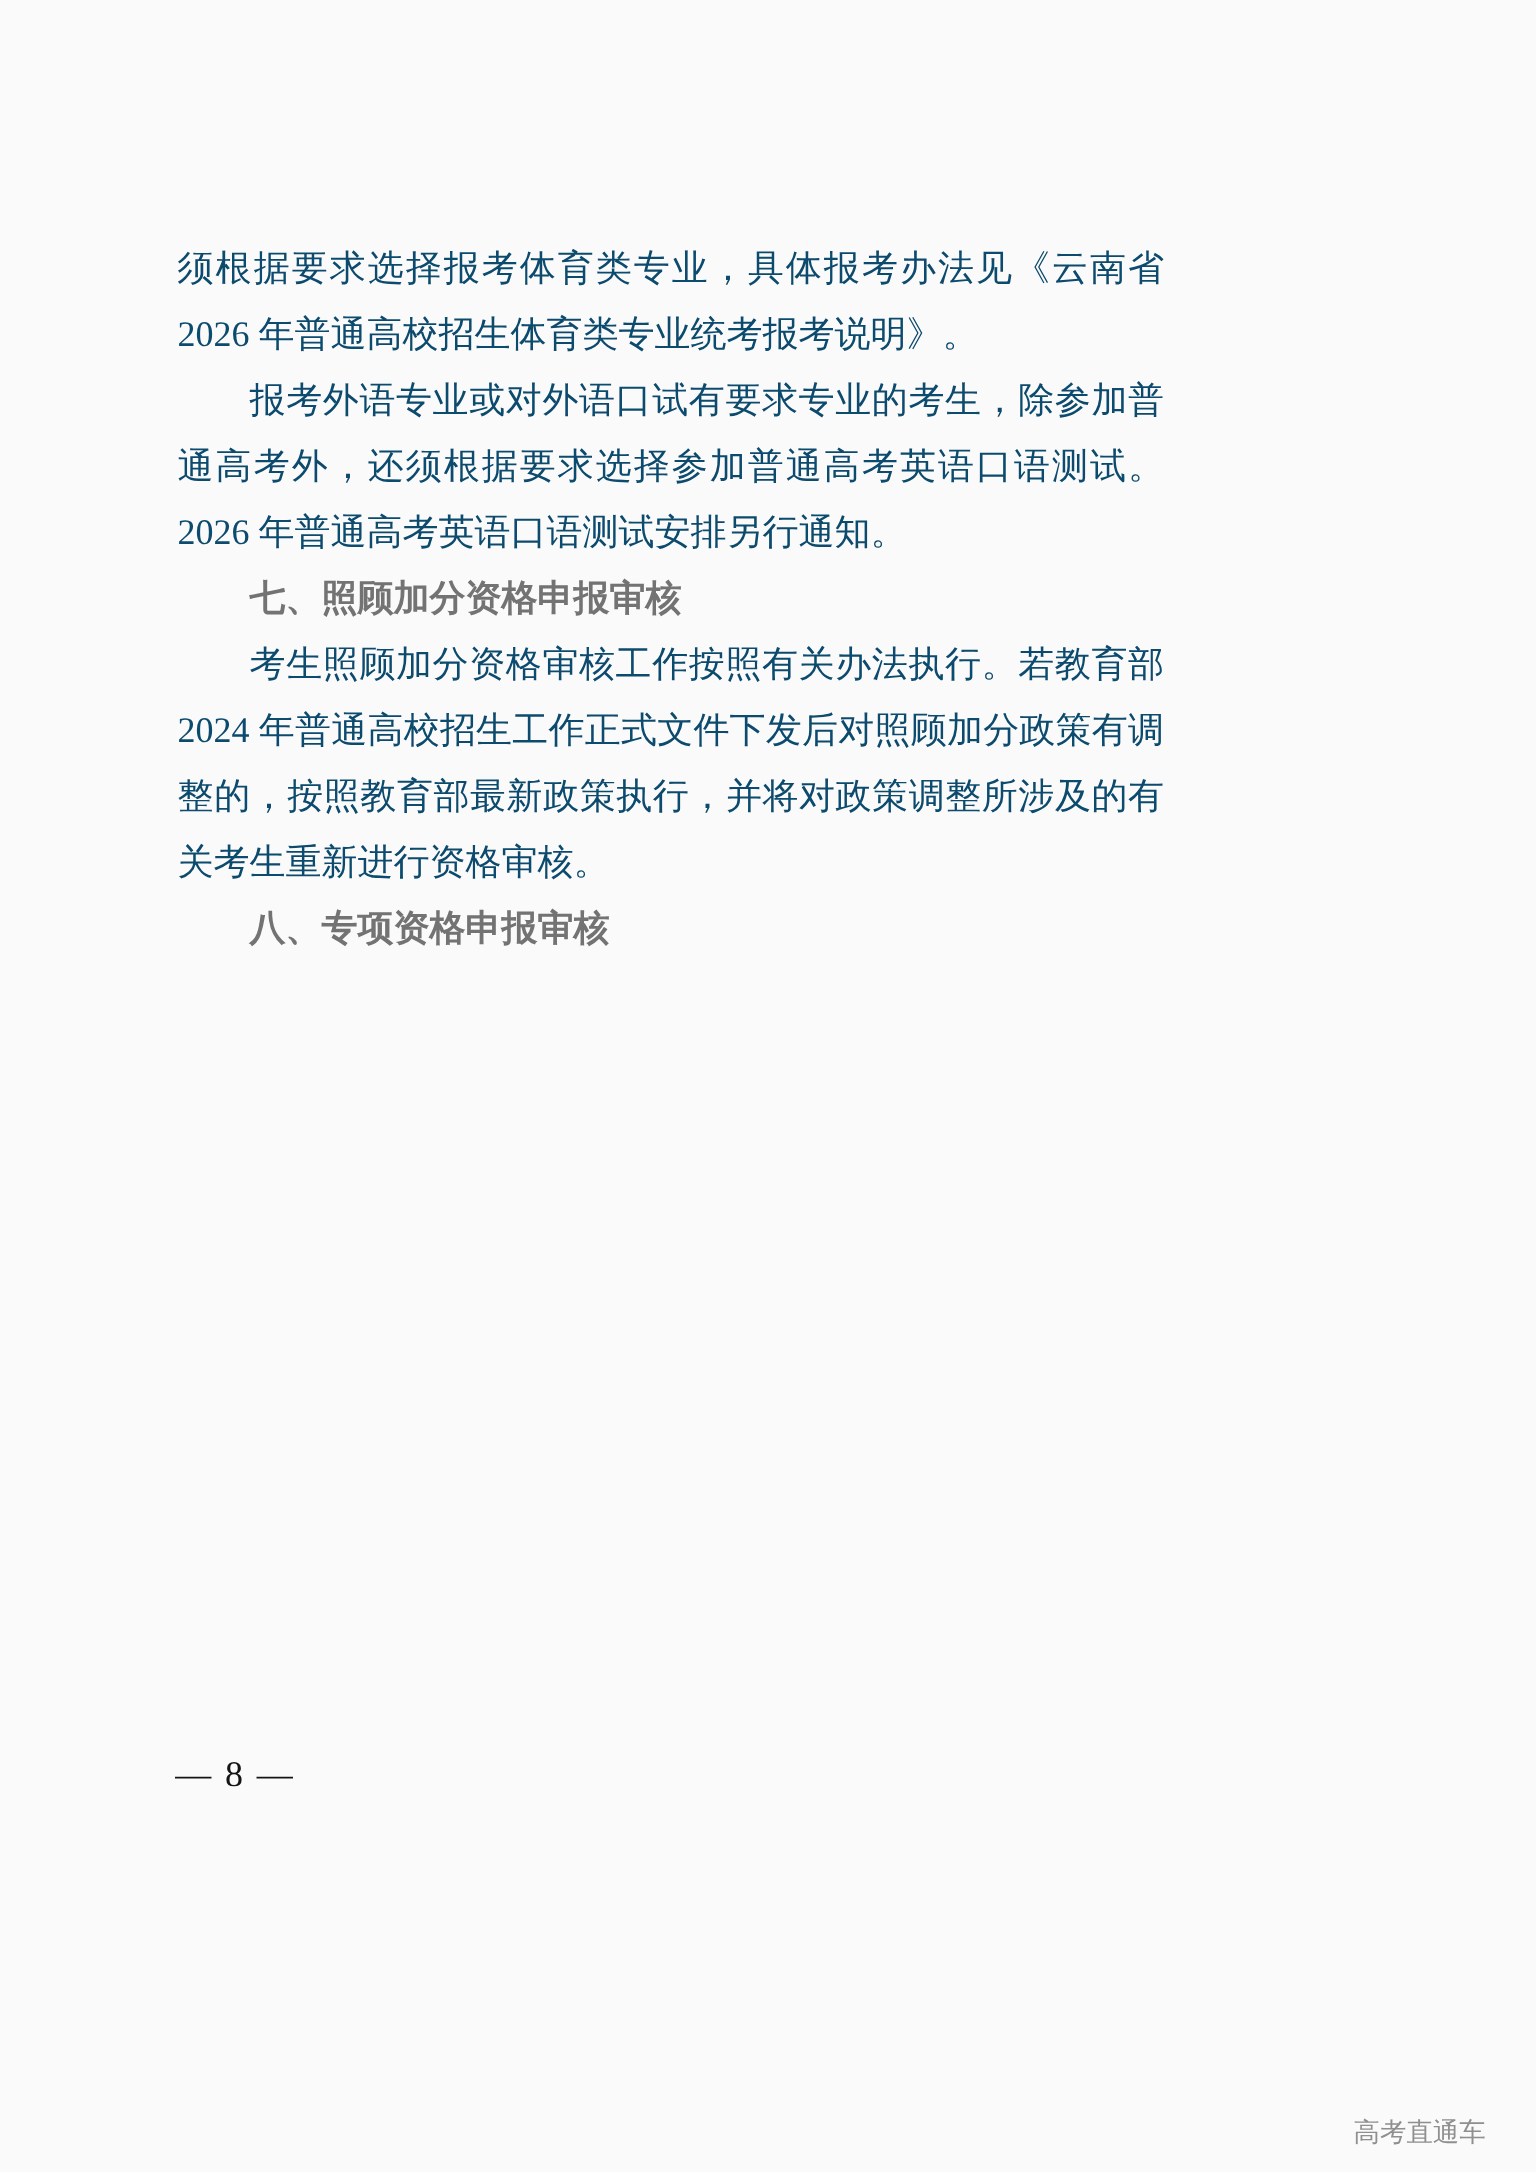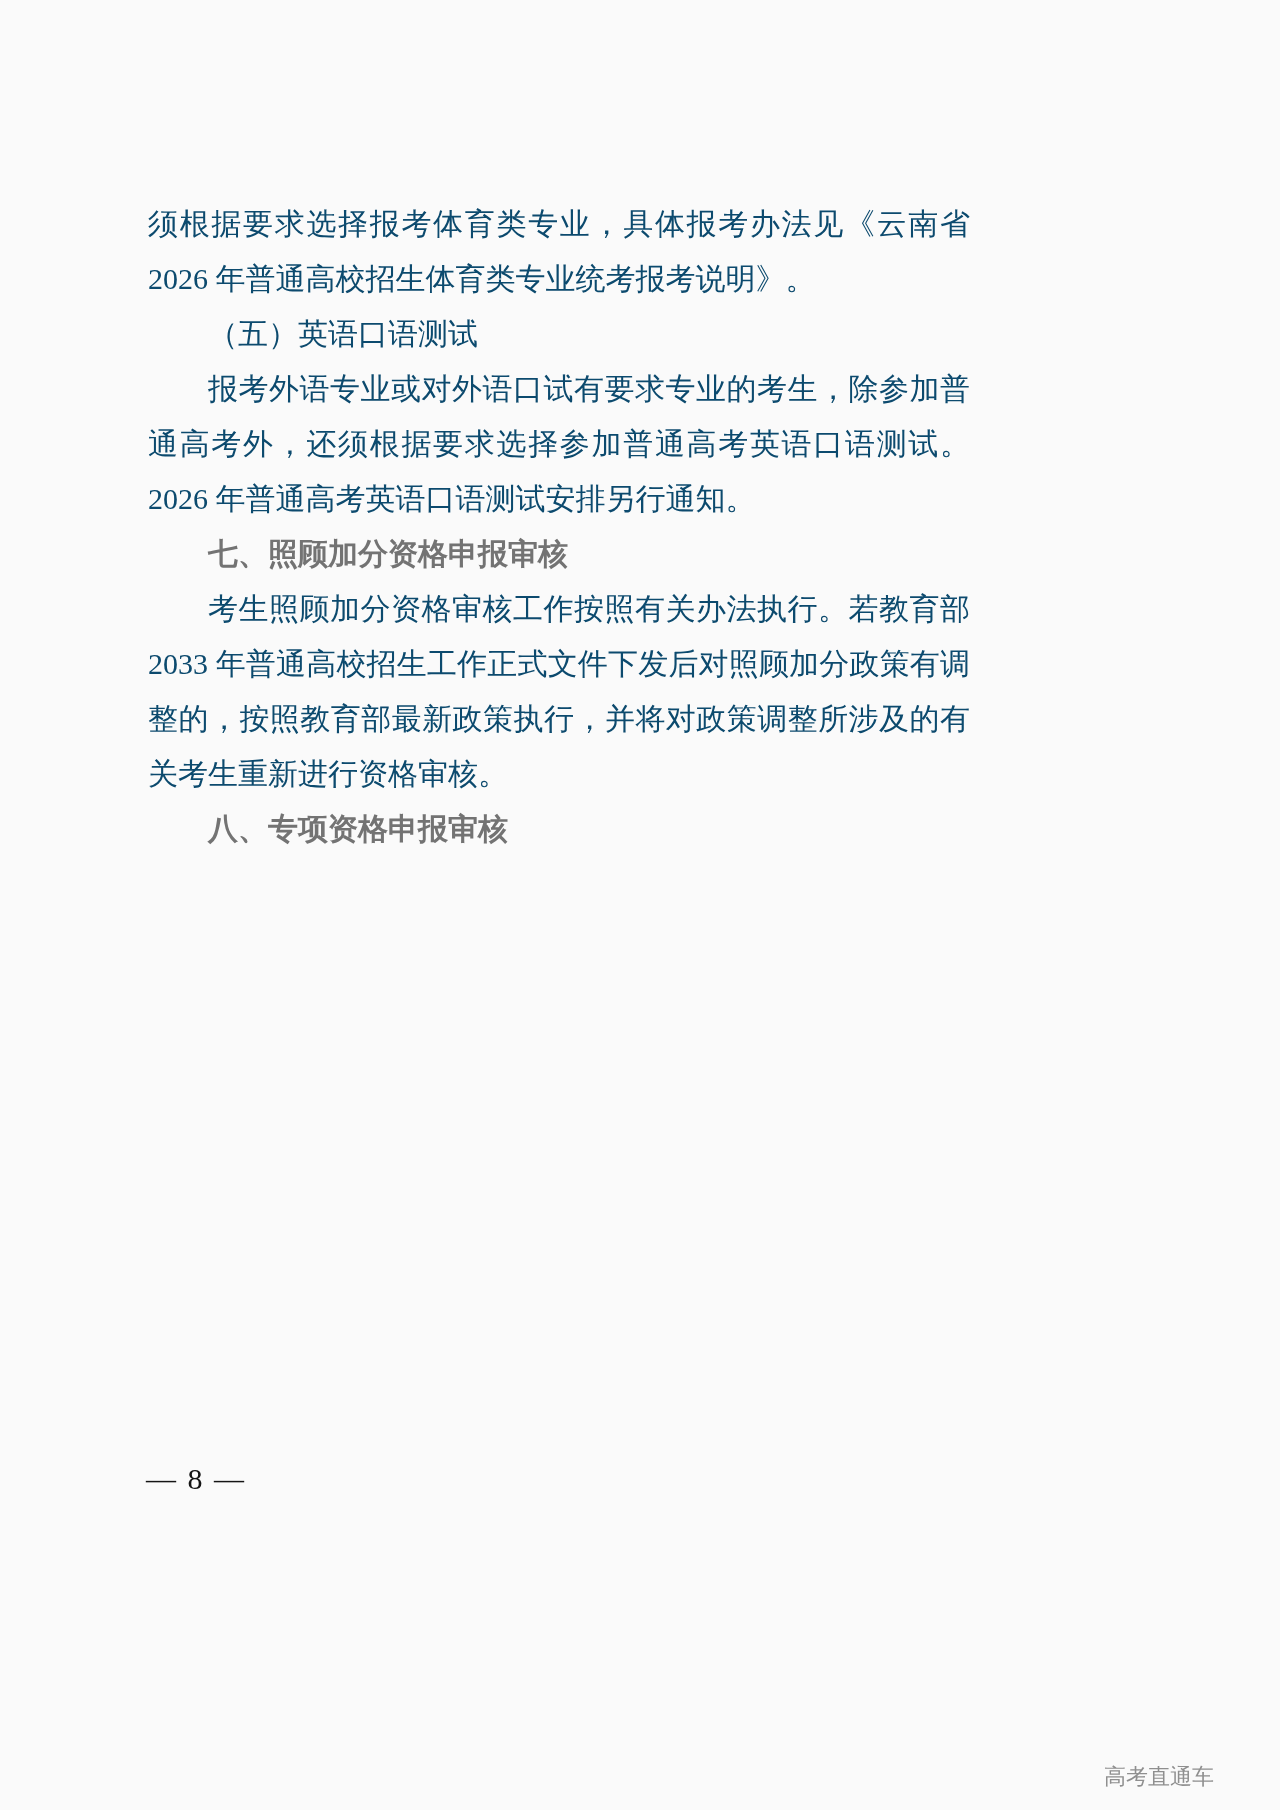--- a/index.html
+++ b/index.html
@@ -40,36 +40,35 @@
     position: absolute;
     left: 146px;
     top: 1462px;
     font-size: 30px;
     letter-spacing: 2px;
     color: #141414;
     font-family: "Liberation Serif", serif;
   }
   .watermark {
     position: absolute;
-    right: 66px;
+    right: 42px;
     top: 1762px;
     font-size: 22px;
     color: #8f8f8f;
     font-family: "Liberation Sans", sans-serif;
   }
 </style>
 </head>
 <body>
 
 <div class="page">
   <div class="content">
     <p class="para">须根据要求选择报考体育类专业，具体报考办法见《云南省 2026 年普通高校招生体育类专业统考报考说明》。</p>
-    <p class="para indent">（五）英语口语测试</p>
     <p class="para indent">报考外语专业或对外语口试有要求专业的考生，除参加普通高考外，还须根据要求选择参加普通高考英语口语测试。2026 年普通高考英语口语测试安排另行通知。</p>
     <p class="para indent heading">七、照顾加分资格申报审核</p>
-    <p class="para indent">考生照顾加分资格审核工作按照有关办法执行。若教育部 2033 年普通高校招生工作正式文件下发后对照顾加分政策有调整的，按照教育部最新政策执行，并将对政策调整所涉及的有关考生重新进行资格审核。</p>
+    <p class="para indent">考生照顾加分资格审核工作按照有关办法执行。若教育部 2024 年普通高校招生工作正式文件下发后对照顾加分政策有调整的，按照教育部最新政策执行，并将对政策调整所涉及的有关考生重新进行资格审核。</p>
     <p class="para indent heading">八、专项资格申报审核</p>
   </div>
 
   <div class="footer-pageno">— 8 —</div>
 
   <div class="watermark">高考直通车</div>
 </div>
 
 </body></html>

